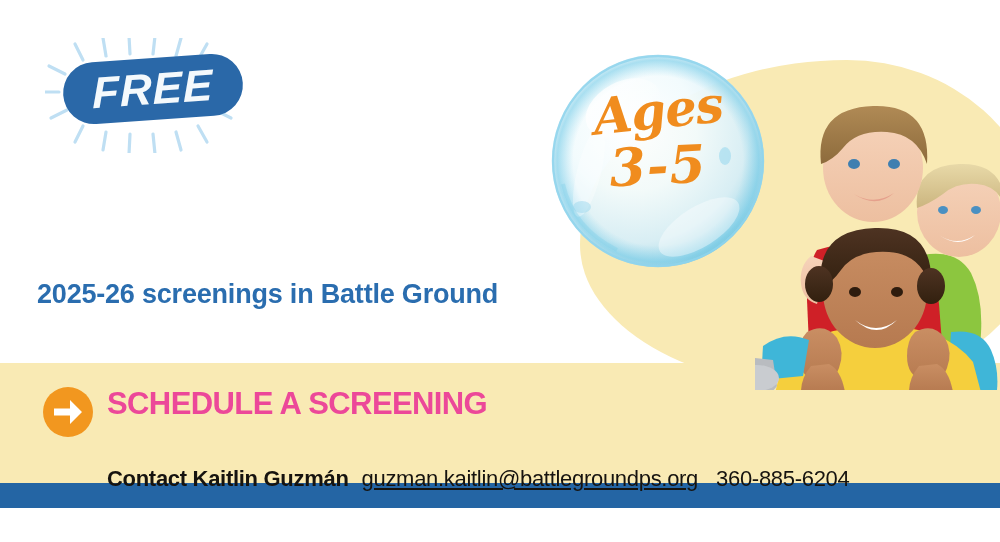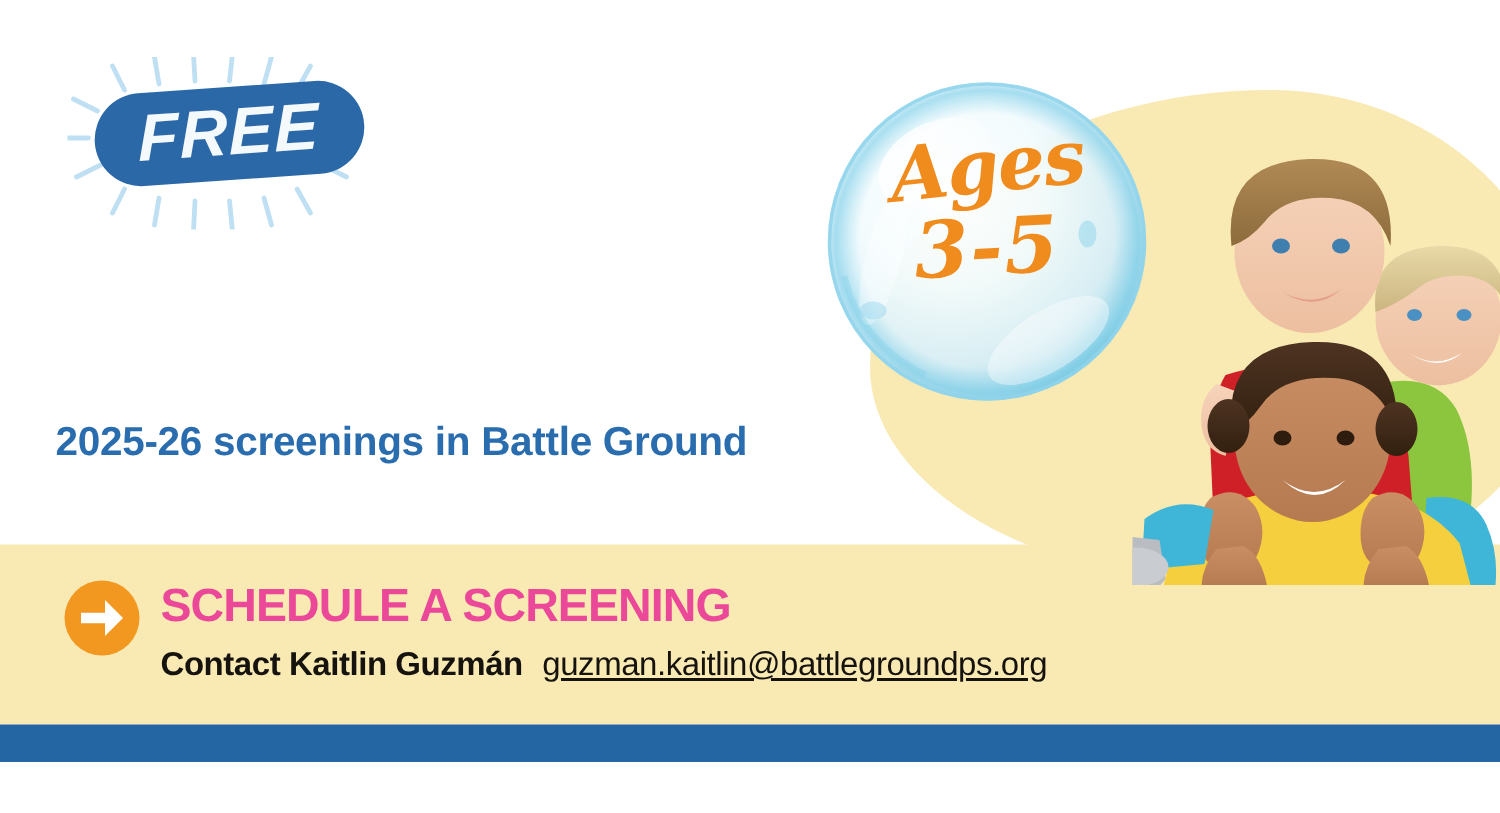--- a/index.html
+++ b/index.html
@@ -201,20 +201,21 @@
     color: #16130f;
     font-family: "Liberation Sans", sans-serif;
     font-size: 22px;
     white-space: nowrap;
   }
   .cta-contact { font-weight: bold; letter-spacing: -0.3px; }
   .cta-email {
     margin-left: 13px;
     color: #16130f;
     letter-spacing: -0.3px;
+    margin-top: 36px;
   }
   .cta-phone { margin-left: 18px; letter-spacing: -0.3px; }
 </style>
 </head>
 <body>
 
 <div id="flyer">
 
   <div class="cream-blob"></div>
 
@@ -364,18 +365,19 @@
     <svg viewBox="0 0 50 50" xmlns="http://www.w3.org/2000/svg">
       <path d="M11 21.5 h16 v-8.5 l12 12 l-12 12 v-8.5 h-16 z" fill="#ffffff"></path>
     </svg>
   </div>
 
   <div class="cta-title">SCHEDULE A SCREENING</div>
 
   <div class="cta-line">
     <span class="cta-contact">Contact Kaitlin Guzmán</span>
     <a class="cta-email" href="#">guzman.kaitlin@battlegroundps.org</a>
+    <span class="cta-phone">360-885-6204</span>
   </div>
 
   <div class="blue-bar"></div>
   <div class="white-foot"></div>
 
 </div>
 
 </body></html>

